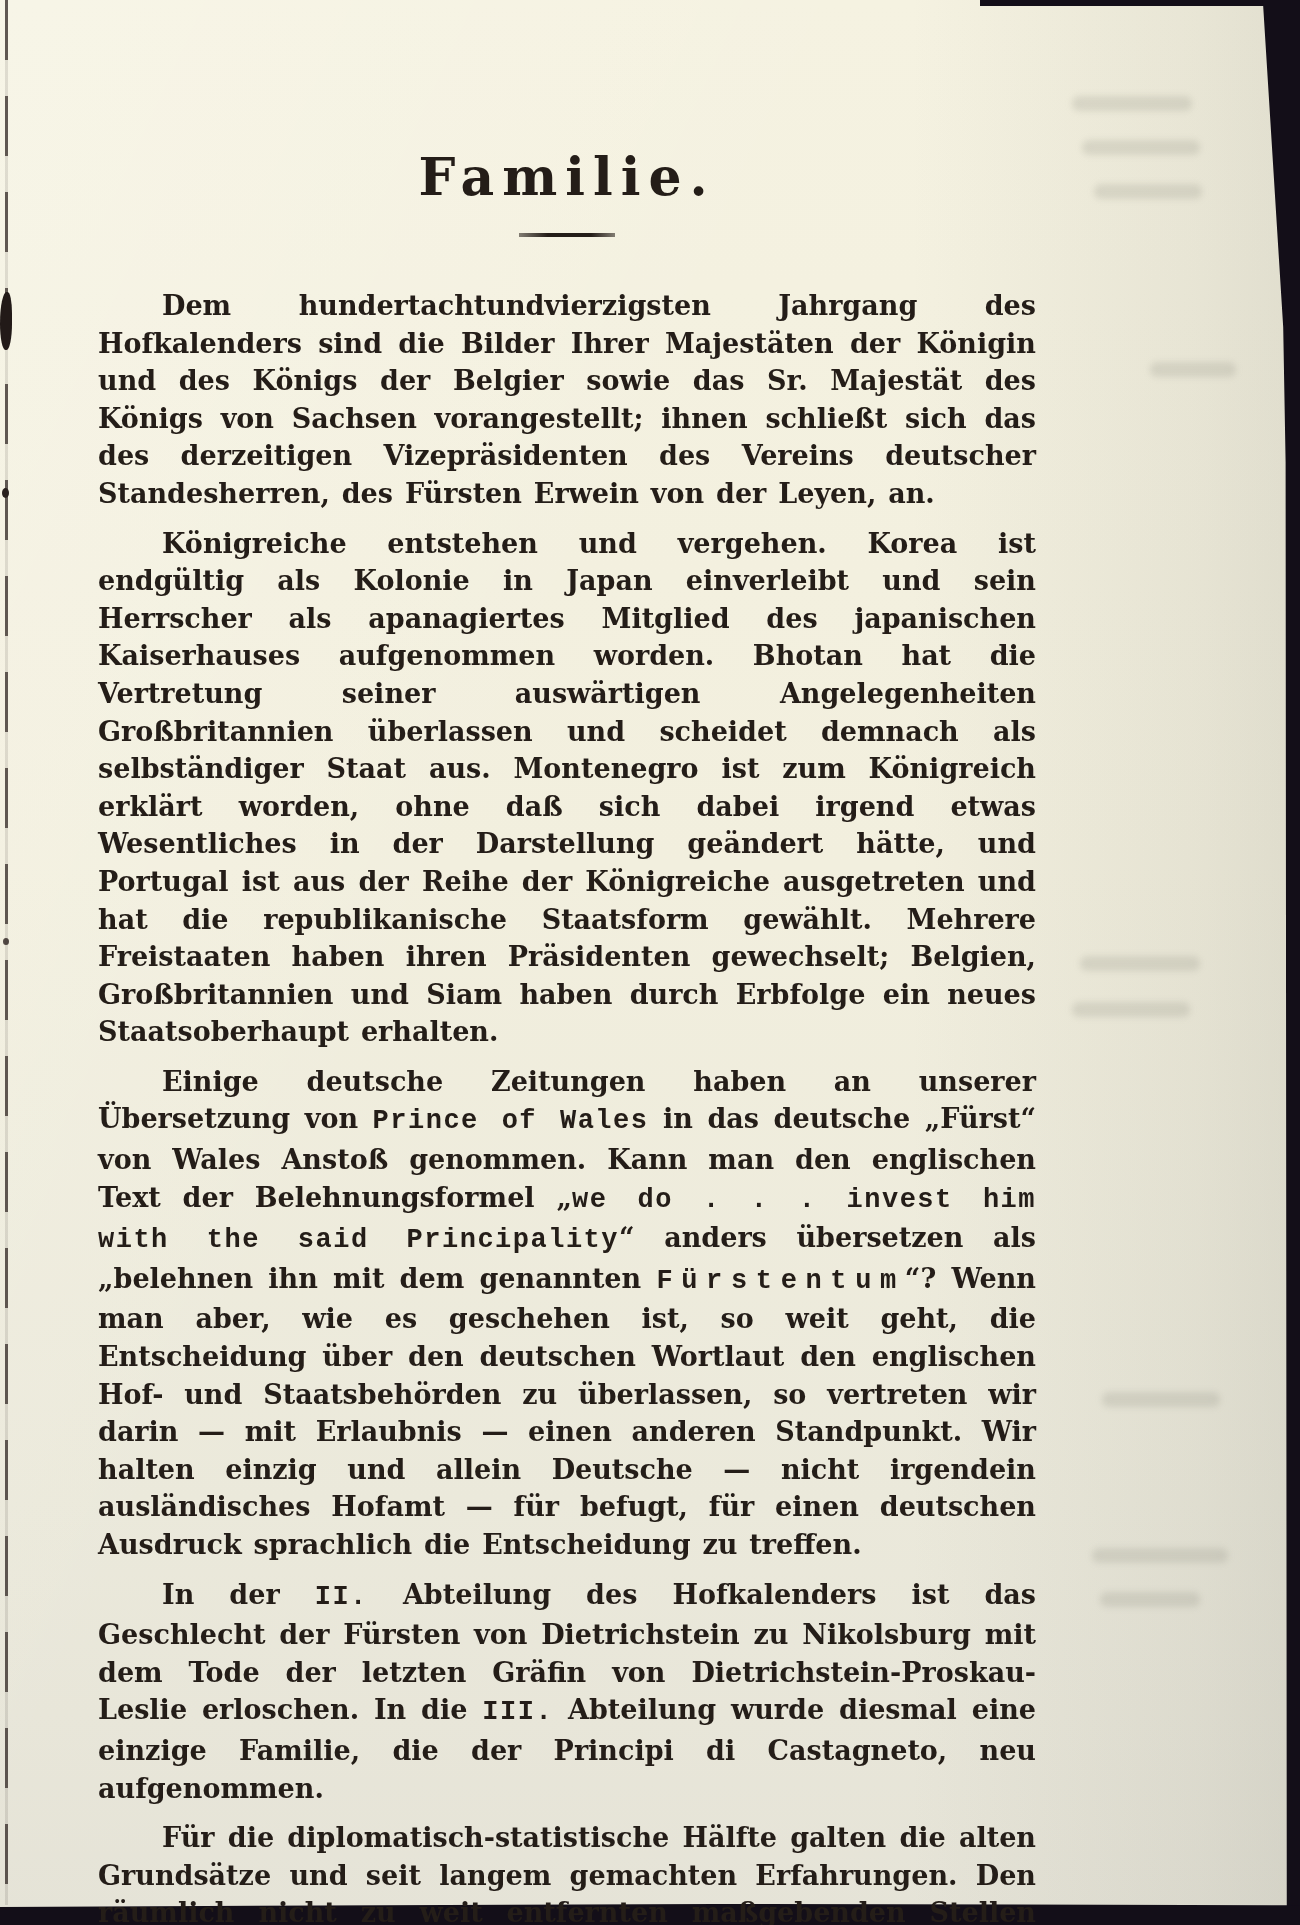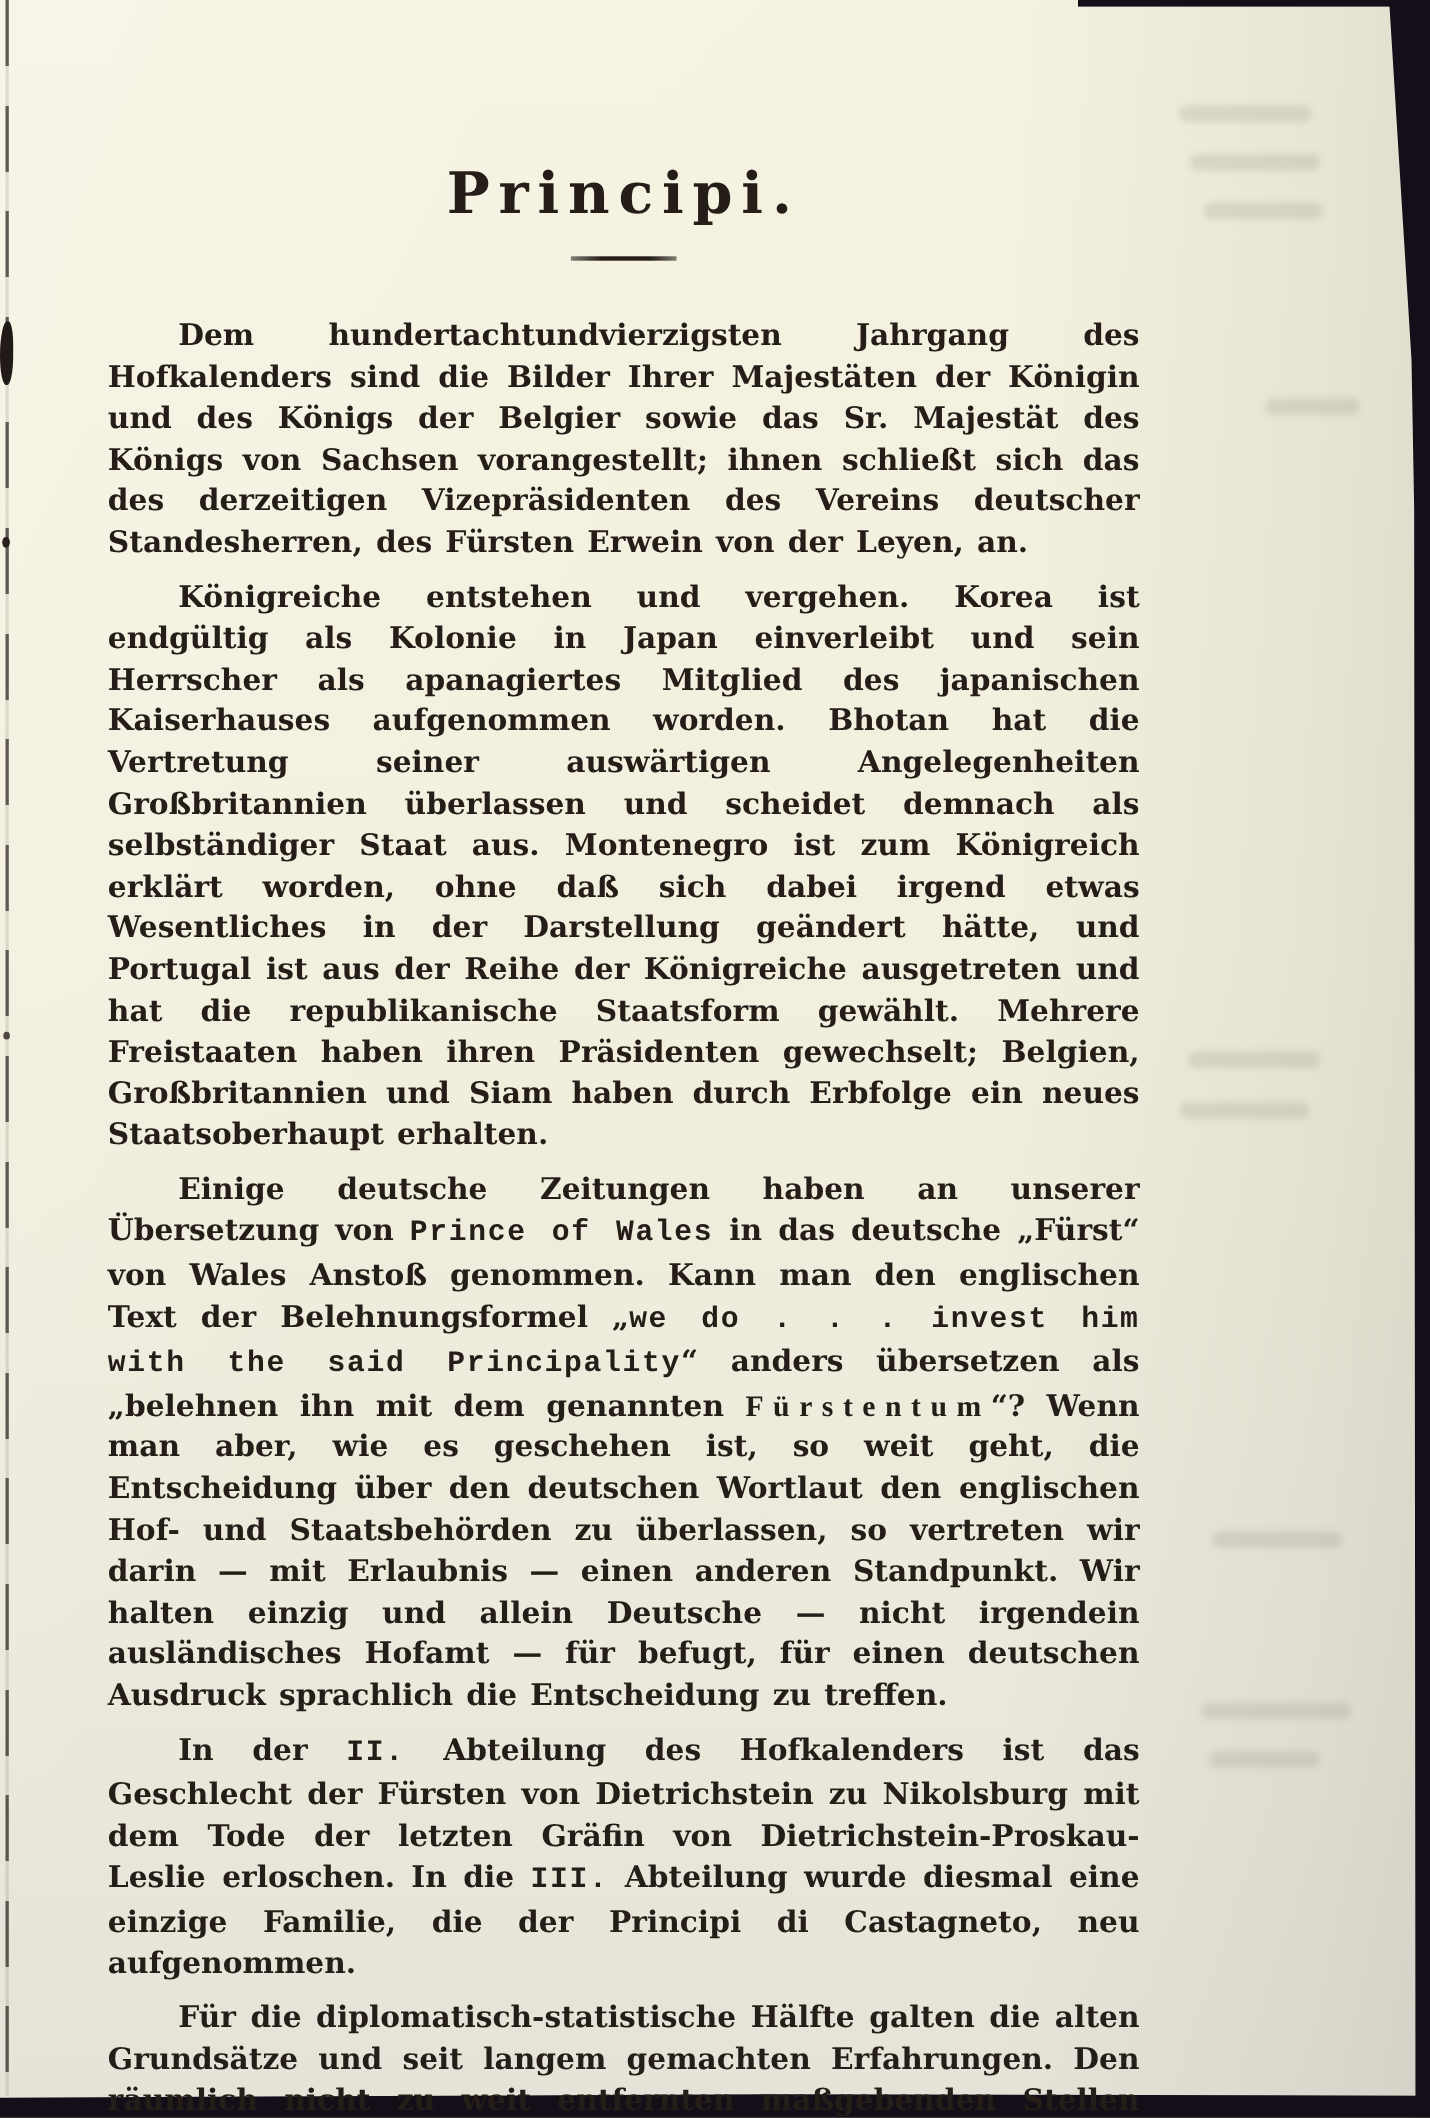--- a/index.html
+++ b/index.html
@@ -107,21 +107,21 @@
     margin: 12px;
     text-indent: 64px;
   }
   .fraktur { font-family: "DejaVu Serif", serif; }
   .antiqua {
     font-family: Liberation Mono, monospace;
     font-weight: 700;
     letter-spacing: 1.5px;
   }
   .gesperrt {
-    font-family: Liberation Serif, serif;
+    font-family: Liberation Mono, monospace;
     letter-spacing: 0.32em;
   }
 </style>
 </head>
 <body>
 
 <div class="sheet"></div>
 
 <div class="bleed" style="left:1072px; top:96px;  width:120px;"></div>
 <div class="bleed" style="left:1082px; top:140px; width:118px;"></div>
@@ -135,21 +135,21 @@
 
 <div class="crease-line"></div>
 <div class="ink-blob-1"></div>
 <div class="ink-blob-2"></div>
 <div class="ink-blob-3"></div>
 <div class="edge-top"></div>
 <div class="edge-right"></div>
 <div class="edge-bottom"></div>
 
 <div class="text-column">
-  <h1 class="page-title">Principi.</h1>
+  <h1 class="page-title">Familie.</h1>
   <div class="title-rule"></div>
   <div class="body-text">
       <p class="para"><span class="fraktur">Dem hundertachtundvierzigsten Jahrgang des Hofkalenders sind die Bilder Ihrer Majestäten der Königin und des Königs der Belgier sowie das Sr. Majestät des Königs von Sachsen vorangestellt; ihnen schließt sich das des derzeitigen Vizepräsidenten des Vereins deutscher Standesherren, des Fürsten Erwein von der Leyen, an.</span></p>
       <p class="para"><span class="fraktur">Königreiche entstehen und vergehen. Korea ist endgültig als Kolonie in Japan einverleibt und sein Herrscher als apanagiertes Mitglied des japanischen Kaiserhauses aufgenommen worden. Bhotan hat die Vertretung seiner auswärtigen Angelegenheiten Großbritannien überlassen und scheidet demnach als selbständiger Staat aus. Montenegro ist zum Königreich erklärt worden, ohne daß sich dabei irgend etwas Wesentliches in der Darstellung geändert hätte, und Portugal ist aus der Reihe der Königreiche ausgetreten und hat die republikanische Staatsform gewählt. Mehrere Freistaaten haben ihren Präsidenten gewechselt; Belgien, Großbritannien und Siam haben durch Erbfolge ein neues Staatsoberhaupt erhalten.</span></p>
       <p class="para"><span class="fraktur">Einige deutsche Zeitungen haben an unserer Übersetzung von </span><span class="antiqua">Prince of Wales</span><span class="fraktur"> in das deutsche „Fürst“ von Wales Anstoß genommen. Kann man den englischen Text der Belehnungsformel „</span><span class="antiqua">we do . . . invest him with the said Principality</span><span class="fraktur">“ anders übersetzen als „belehnen ihn mit dem genannten </span><span class="gesperrt">Fürstentum</span><span class="fraktur">“? Wenn man aber, wie es geschehen ist, so weit geht, die Entscheidung über den deutschen Wortlaut den englischen Hof- und Staatsbehörden zu überlassen, so vertreten wir darin — mit Erlaubnis — einen anderen Standpunkt. Wir halten einzig und allein Deutsche — nicht irgendein ausländisches Hofamt — für befugt, für einen deutschen Ausdruck sprachlich die Entscheidung zu treffen.</span></p>
       <p class="para"><span class="fraktur">In der </span><span class="antiqua">II.</span><span class="fraktur"> Abteilung des Hofkalenders ist das Geschlecht der Fürsten von Dietrichstein zu Nikolsburg mit dem Tode der letzten Gräfin von Dietrichstein-Proskau-Leslie erloschen. In die </span><span class="antiqua">III.</span><span class="fraktur"> Abteilung wurde diesmal eine einzige Familie, die der Principi di Castagneto, neu aufgenommen.</span></p>
       <p class="para"><span class="fraktur">Für die diplomatisch-statistische Hälfte galten die alten Grundsätze und seit langem gemachten Erfahrungen. Den räumlich nicht zu weit entfernten maßgebenden Stellen wurden kurz vor der endgültigen Drucklegung Korrekturabzüge vorgelegt; weitaus die meisten, vor allem die wichtigsten Ministerien der auswärtigen Angelegenheiten, schickten uns vor Schluß berichtigte Listen ihrer diplomatischen und konsularischen Vertreter; kurz, es wurde alles getan, um den neuen Text für die Mitte des November </span></p>
     </div>
 </div>
 

